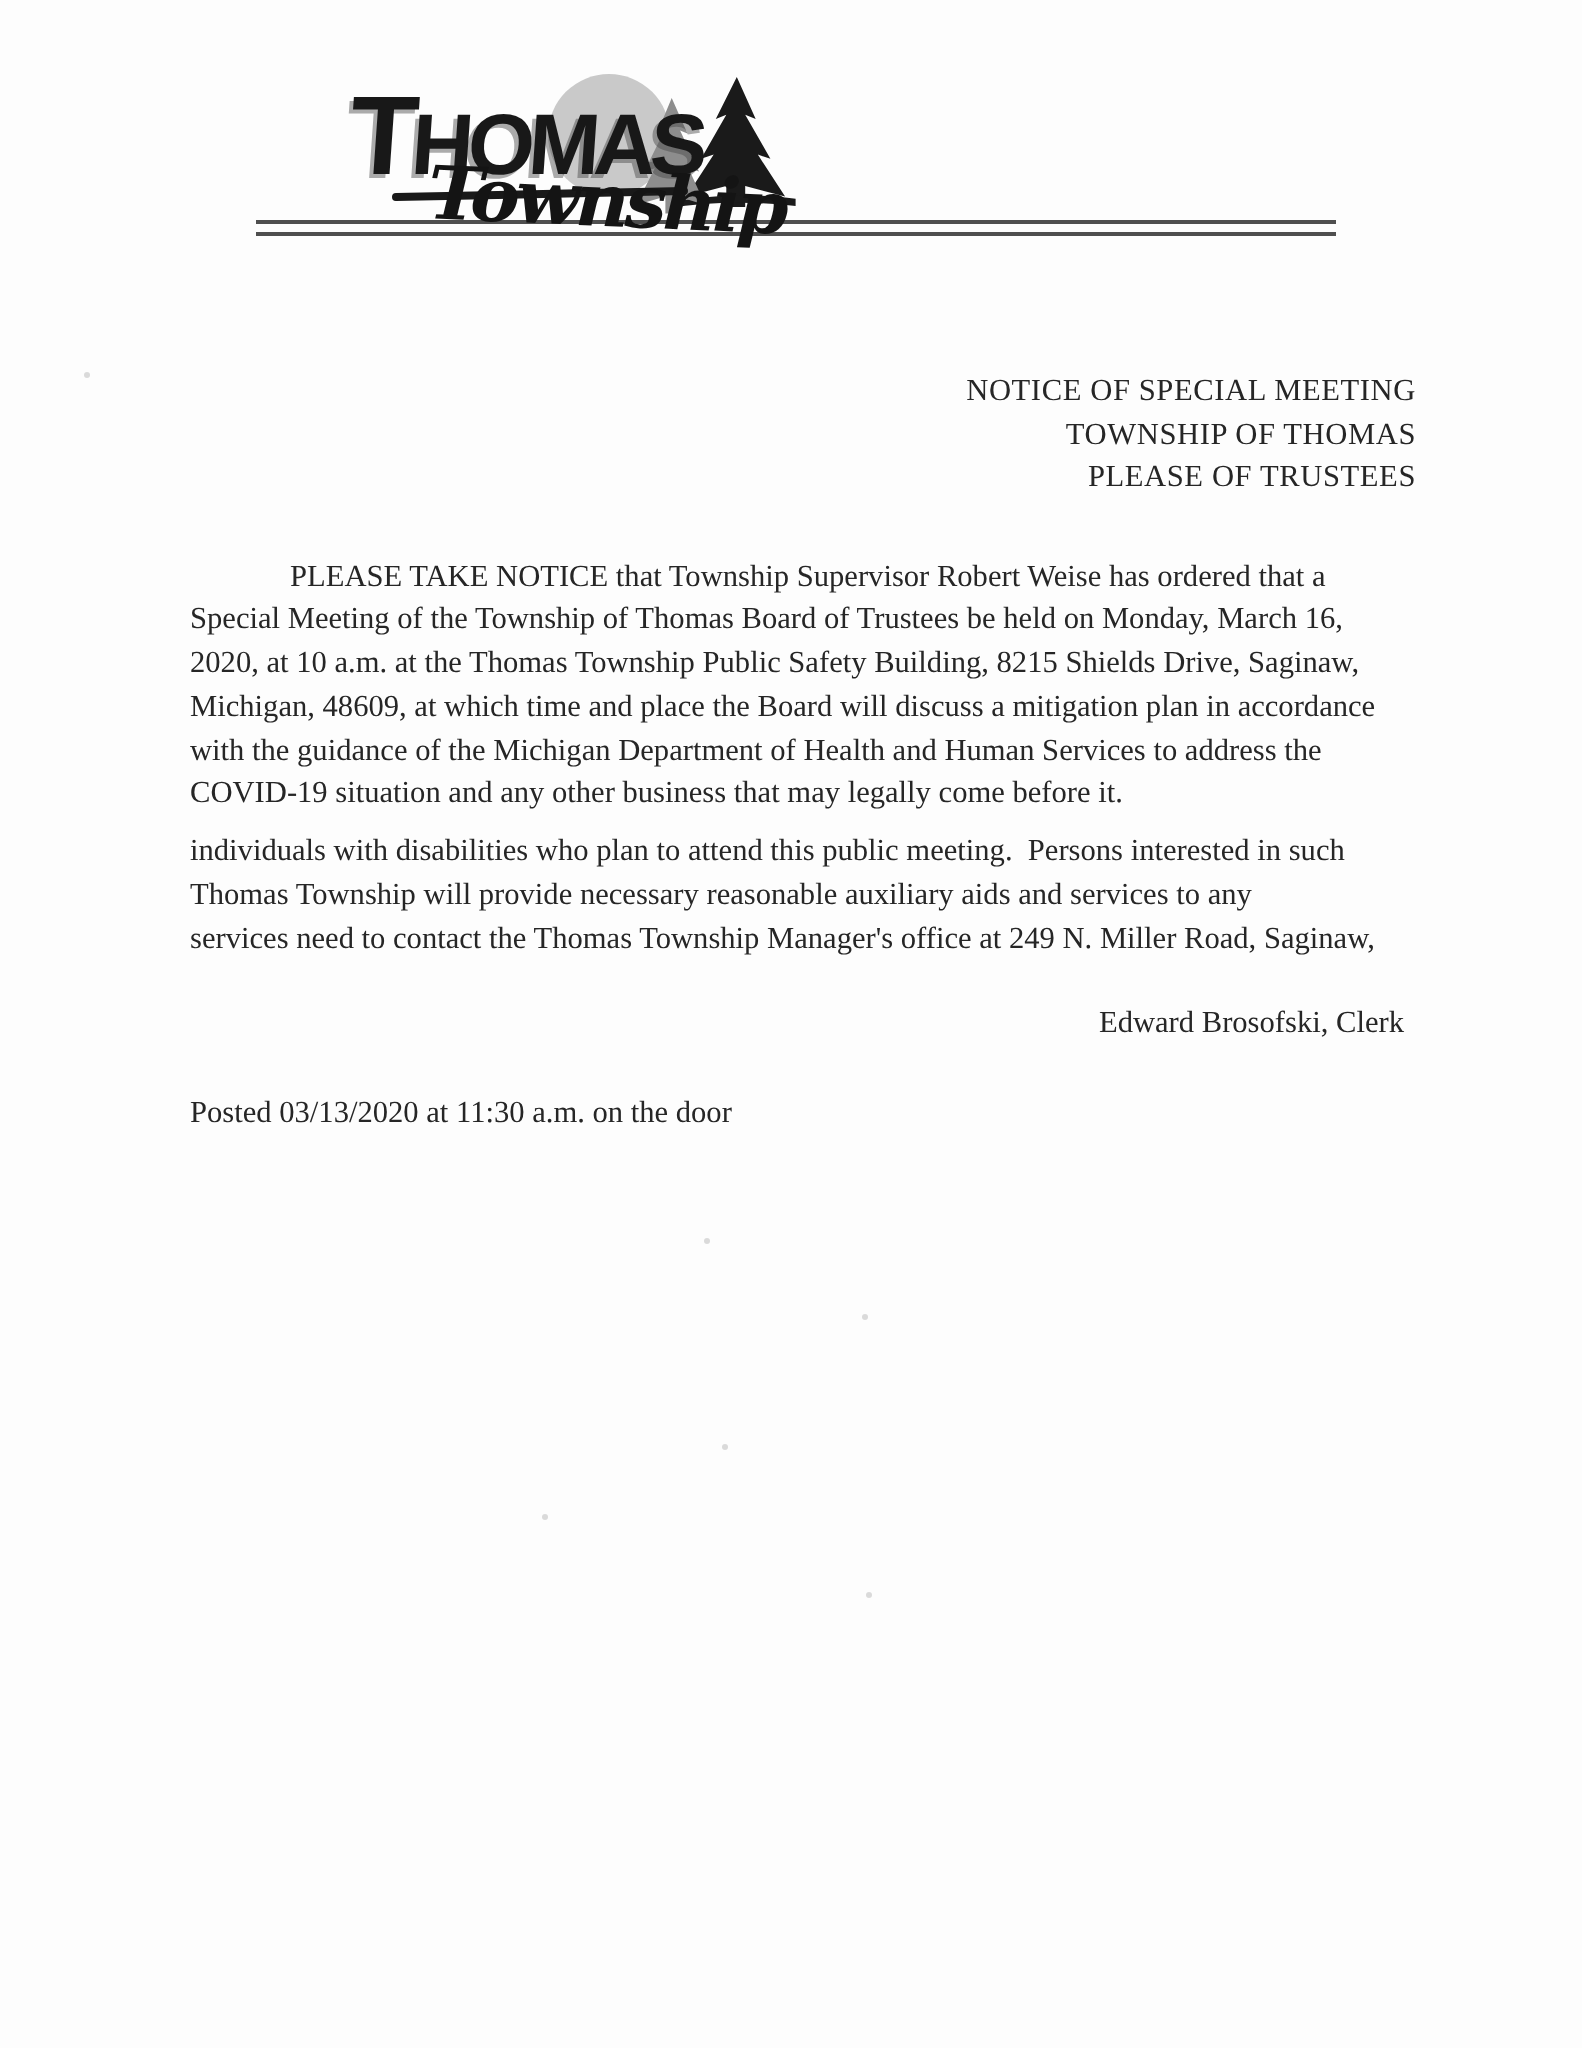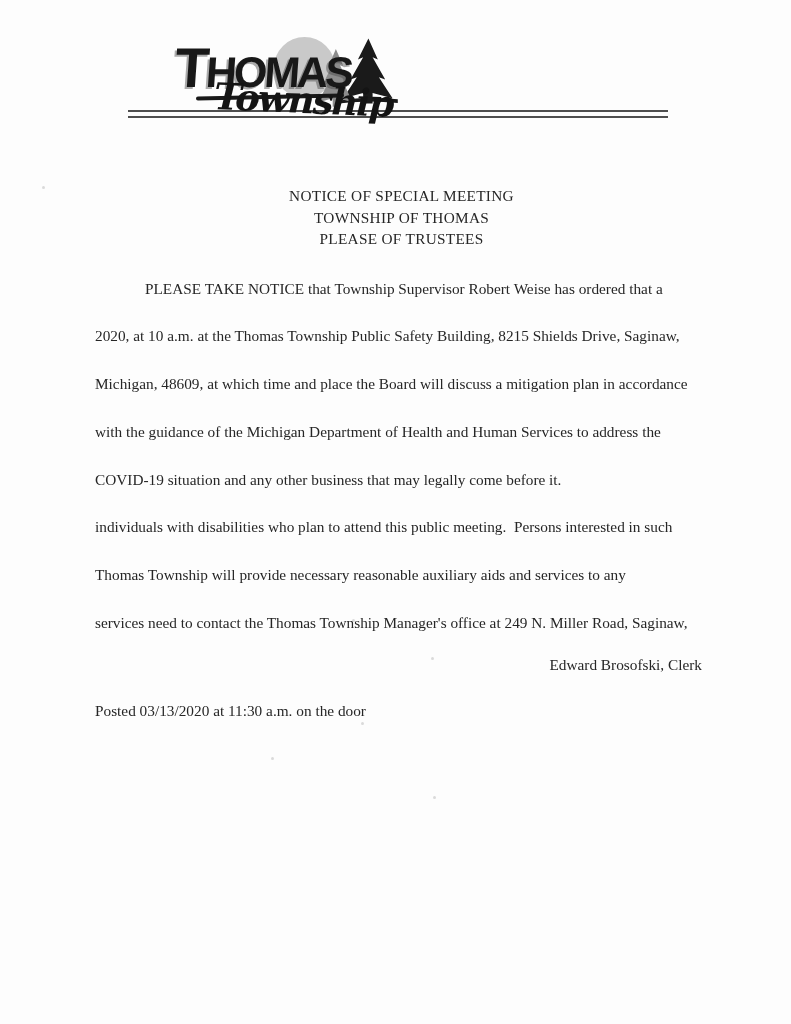--- a/index.html
+++ b/index.html
@@ -47,23 +47,23 @@
     font-size:37px;letter-spacing:-2px;color:#141414;
     transform:rotate(2.5deg);
     line-height:1;white-space:nowrap;
   }
 
   
   .content{
     position:absolute;left:95px;top:185px;width:613px;
     font-size:15.3px;line-height:21.8px;
   }
-  .title-block{text-align:center;letter-spacing:0.3px;line-height:21.5px;}
+  .title-block{text-align:right;letter-spacing:0.3px;line-height:21.5px;}
   .para{margin:0;}
-  .para .line{white-space:pre;margin-top:26px;}
+  .para .line{white-space:pre;}
   .para1{margin-top:28px;}
   .para1 .line.indent{padding-left:50px;}
   .para2{margin-top:7px;}
   .signature{margin-top:20px;text-align:right;padding-right:6px;}
   .posted{margin-top:24px;}
   .posted .underlined{
     text-decoration-thickness:1.5px;
     text-underline-offset:3px;
   }
 
@@ -94,20 +94,21 @@
   <div class="content">
 
     <div class="title-block">
       <div>NOTICE OF SPECIAL MEETING</div>
       <div>TOWNSHIP OF THOMAS</div>
       <div>PLEASE OF TRUSTEES</div>
     </div>
 
     <div class="para para1">
       <div class="line indent">PLEASE TAKE NOTICE that Township Supervisor Robert Weise has ordered that a</div>
+      <div class="line">Special Meeting of the Township of Thomas Board of Trustees be held on Monday, March 16,</div>
       <div class="line">2020, at 10 a.m. at the Thomas Township Public Safety Building, 8215 Shields Drive, Saginaw,</div>
       <div class="line">Michigan, 48609, at which time and place the Board will discuss a mitigation plan in accordance</div>
       <div class="line">with the guidance of the Michigan Department of Health and Human Services to address the</div>
       <div class="line">COVID-19 situation and any other business that may legally come before it.</div>
     </div>
 
     <div class="para para2">
       <div class="line">individuals with disabilities who plan to attend this public meeting.  Persons interested in such</div>
       <div class="line">Thomas Township will provide necessary reasonable auxiliary aids and services to any</div>
       <div class="line">services need to contact the Thomas Township Manager's office at 249 N. Miller Road, Saginaw,</div>

